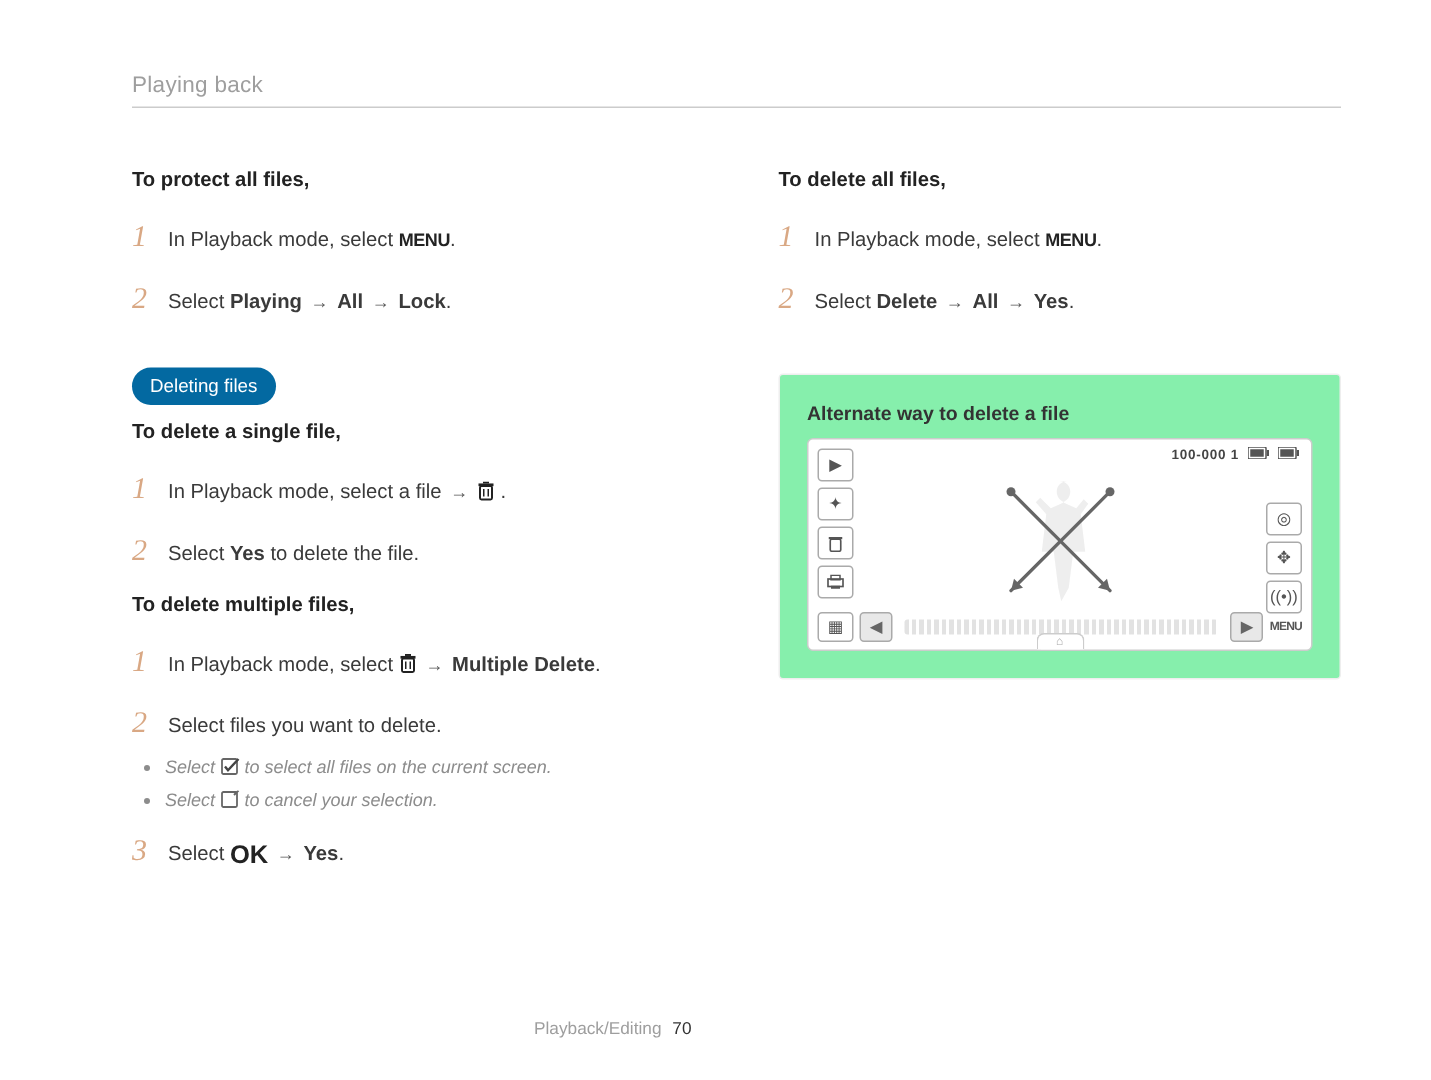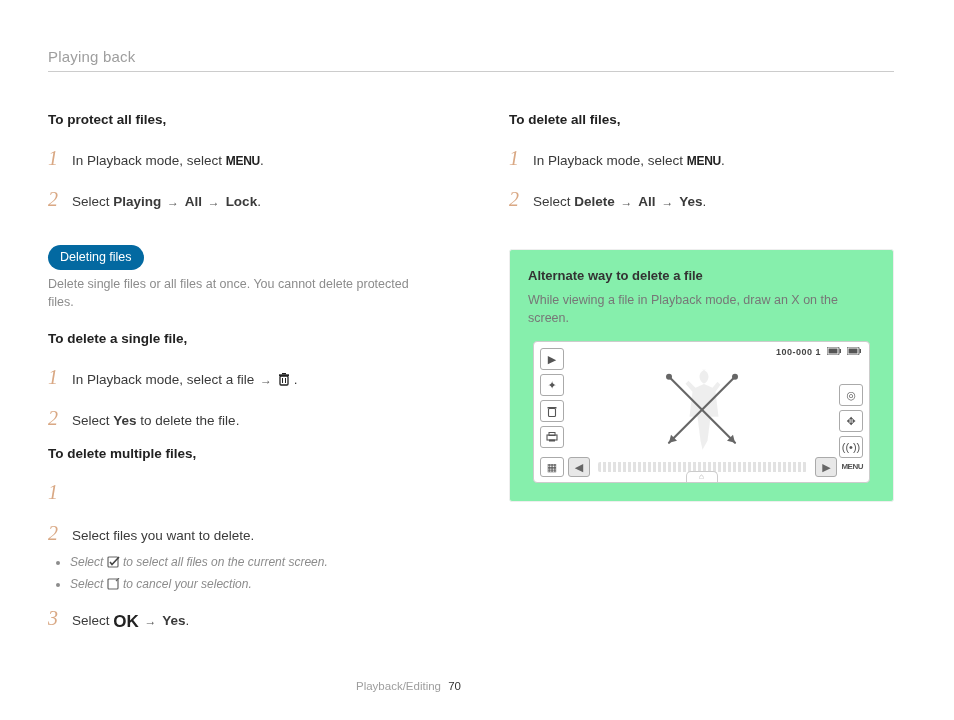--- a/index.html
+++ b/index.html
@@ -5,21 +5,21 @@
   html, body {
     margin: 0;
     padding: 0;
     background: #fff;
     font-family: "Helvetica Neue", Helvetica, Arial, sans-serif;
     color: #333;
     width: 954px;
     height: 720px;
   }
   .page {
-    padding: 48px 60px 26px 48px;
+    padding: 48px 60px 26px 88px;
     box-sizing: border-box;
     width: 954px;
     height: 720px;
     position: relative;
   }
   .header {
     font-size: 15px;
     font-weight: 300;
     color: #9e9e9e;
     letter-spacing: 0.2px;
@@ -208,21 +208,20 @@
           <span>Select </span>
           <b>Playing</b>
           <span class="arrow">→</span>
           <b>All</b>
           <span class="arrow">→</span>
           <b>Lock</b><span>.</span>
         </span>
       </div>
 
       <div class="pill">Deleting files</div>
-      <div class="desc">Delete single files or all files at once. You cannot delete protected files.</div>
 
       <div class="subhead">To delete a single file,</div>
       <div class="step-line">
         <span class="step-num">1</span>
         <span class="step-text">
           <span>In Playback mode, select a file </span>
           <span class="arrow">→</span>
           <span class="trash-icon">
             <svg width="12" height="13">
                 <rect x="2" y="3" width="8" height="9" rx="1" fill="none" stroke="#222" stroke-width="1.3"></rect>
@@ -238,20 +237,34 @@
         <span class="step-num">2</span>
         <span class="step-text">
           <span>Select </span>
           <b>Yes</b><span> to delete the file.</span>
         </span>
       </div>
 
       <div class="subhead" style="margin-top:4px">To delete multiple files,</div>
       <div class="step-line">
         <span class="step-num">1</span>
+        <span class="step-text">
+          <span>In Playback mode, select </span>
+          <span class="trash-icon">
+            <svg width="12" height="13">
+                <rect x="2" y="3" width="8" height="9" rx="1" fill="none" stroke="#222" stroke-width="1.3"></rect>
+                <line x1="4.5" y1="5" x2="4.5" y2="10" stroke="#222" stroke-width="1"></line>
+                <line x1="7.5" y1="5" x2="7.5" y2="10" stroke="#222" stroke-width="1"></line>
+                <rect x="1" y="1.3" width="10" height="1.8" fill="#222"></rect>
+                <rect x="4" y="0" width="4" height="1.3" fill="#222"></rect>
+              </svg>
+          </span>
+          <span class="arrow">→</span>
+          <b>Multiple Delete</b><span>.</span>
+        </span>
       </div>
       <div class="step-line" style="margin-bottom:2px">
         <span class="step-num">2</span>
         <span class="step-text">Select files you want to delete.</span>
       </div>
       <ul class="bullets">
         <li>
           <span>Select </span>
           <span class="checkmark-sq">
             <svg width="13" height="12">
@@ -299,21 +312,20 @@
           <b>Delete</b>
           <span class="arrow">→</span>
           <b>All</b>
           <span class="arrow">→</span>
           <b>Yes</b><span>.</span>
         </span>
       </div>
 
       <div class="note-box" style="margin-top:34px">
         <div class="note-title">Alternate way to delete a file</div>
-        <div class="note-body">While viewing a file in Playback mode, draw an X on the screen.</div>
 
         <div class="screen-mock">
           <div class="sm-status">
             <span>100-000 1</span>
             <span>
               <svg width="14" height="8">
                   <rect x="0" y="0" width="12" height="8" rx="1" fill="none" stroke="#555" stroke-width="1"></rect>
                   <rect x="12.5" y="2" width="1.5" height="4" fill="#555"></rect>
                   <rect x="1.5" y="1.5" width="9" height="5" fill="#555"></rect>
                 </svg>

